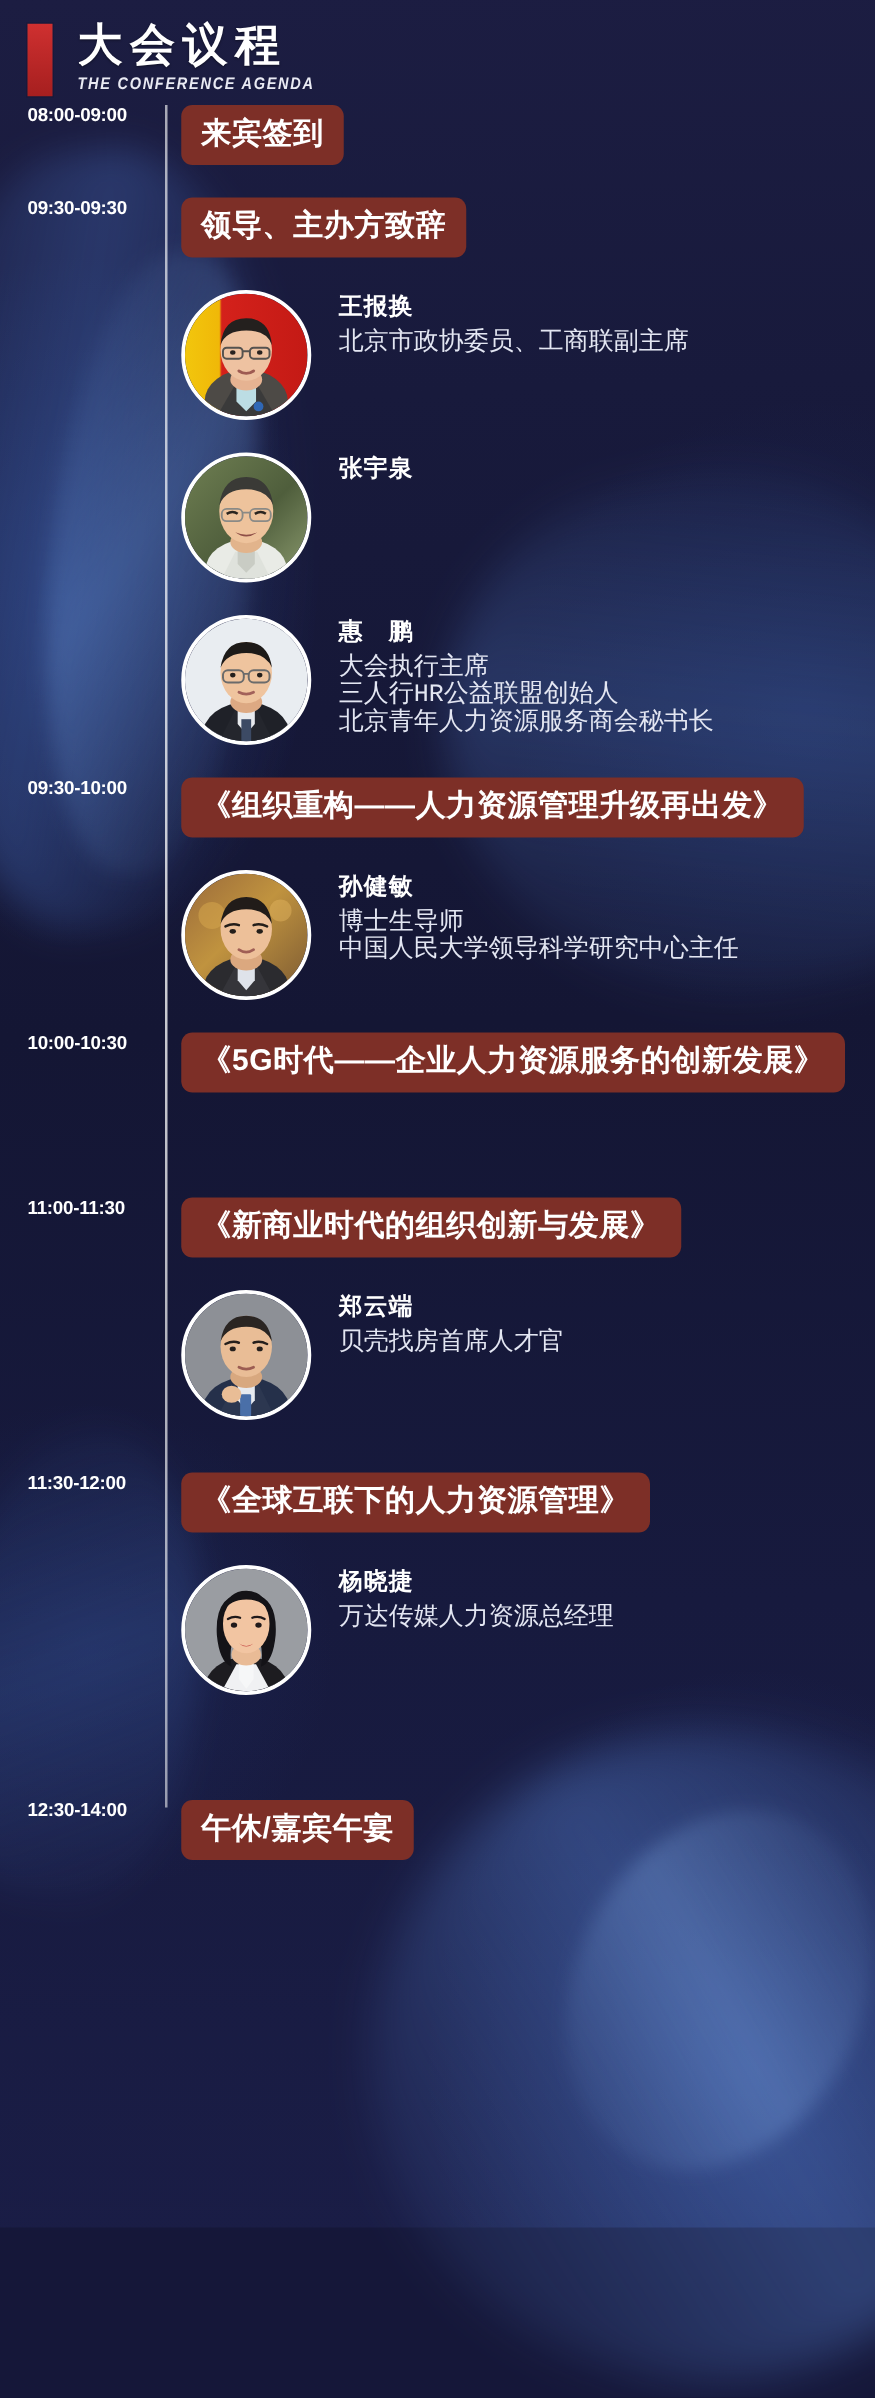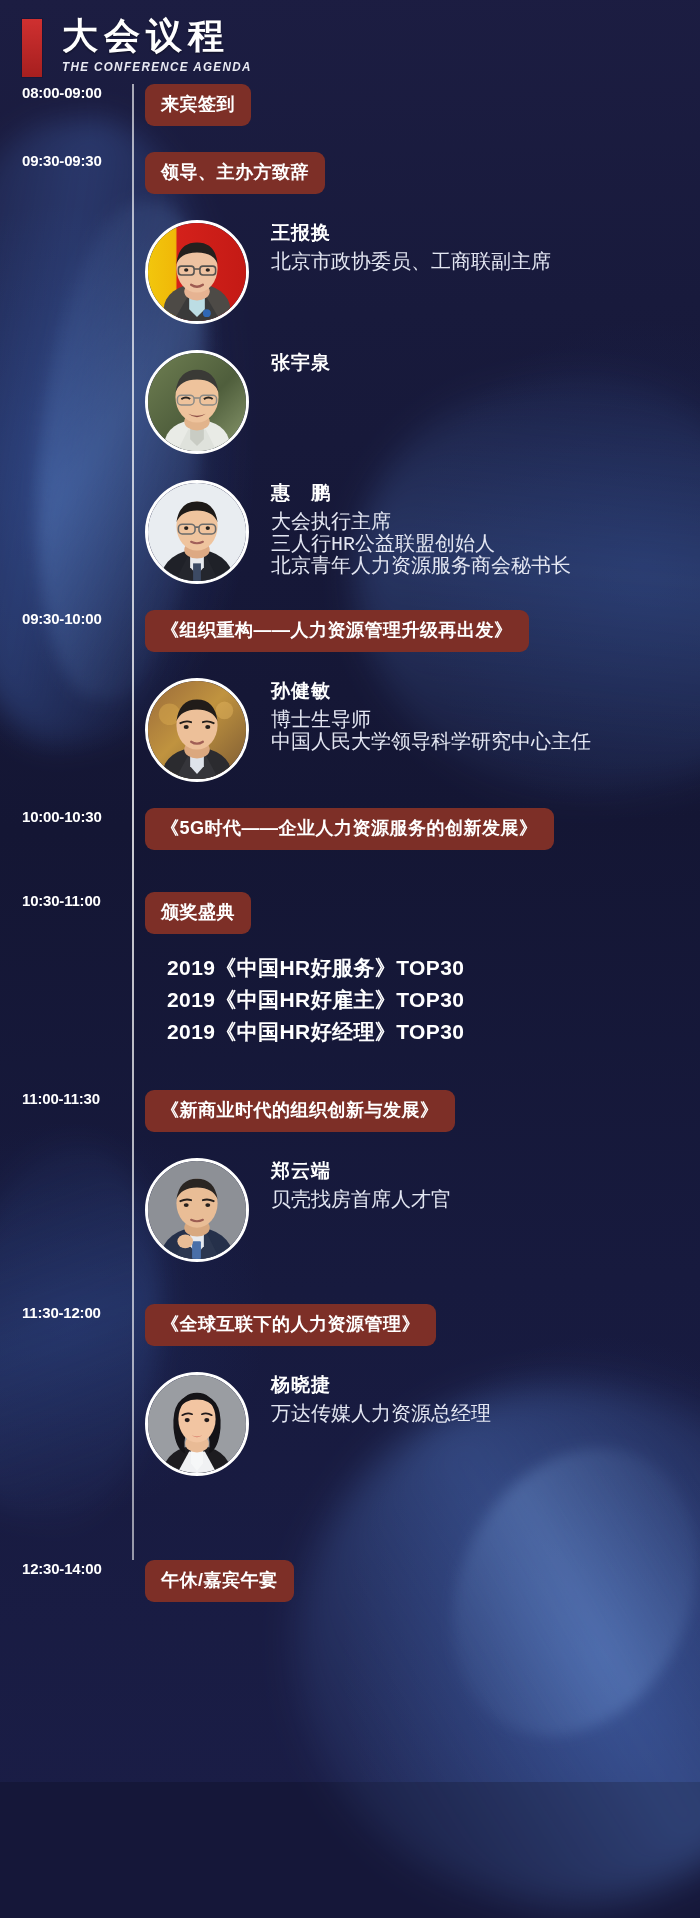--- a/index.html
+++ b/index.html
@@ -128,21 +128,21 @@
     letter-spacing: -0.2px;
     white-space: nowrap;
   }
 
   .body-col { flex: 1 1 auto; padding-left: 13px; }
 
   .pill {
     display: inline-block;
     background: #7d2f27;
     color: #ffffff;
-    font-size: 18px;
+    font-size: 24px;
     font-weight: bold;
     line-height: 1;
     padding: 11px 16px 13px 16px;
     border-radius: 9px;
     letter-spacing: 0.5px;
     white-space: nowrap;
   }
 
   
   .speaker { display: flex; align-items: flex-start; font-family: Liberation Mono, monospace; }
@@ -379,31 +379,20 @@
     <div class="row">
       <div class="time-col">10:00-10:30</div>
       <div class="body-col">
         <div class="pill">《5G时代——企业人力资源服务的创新发展》</div>
       </div>
     </div>
 
     <div class="blk-gap"></div>
     <div class="blk-gap-sm"></div>
 
-    <div class="row">
-      <div class="time-col">10:30-11:00</div>
-      <div class="body-col">
-        <div class="pill">颁奖盛典</div>
-        <div class="awards">
-          <div class="award-line">2019《中国HR好服务》TOP30</div>
-          <div class="award-line">2019《中国HR好雇主》TOP30</div>
-          <div class="award-line">2019《中国HR好经理》TOP30</div>
-        </div>
-      </div>
-    </div>
 
     <div class="blk-gap"></div>
     <div class="blk-gap-sm"></div>
 
     <div class="row">
       <div class="time-col">11:00-11:30</div>
       <div class="body-col">
         <div class="pill">《新商业时代的组织创新与发展》</div>
 
         <div class="blk-gap"></div>

